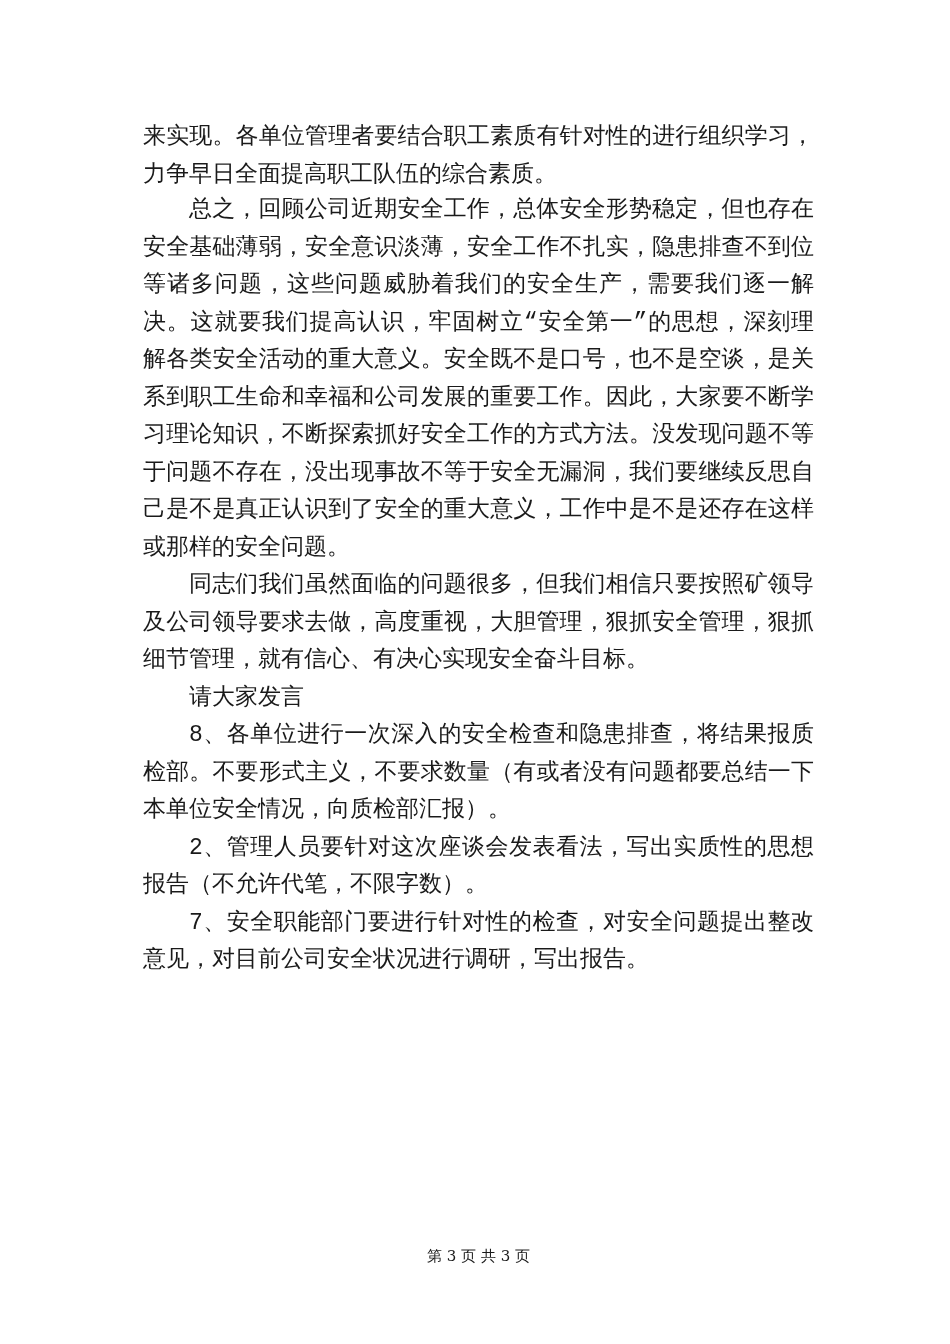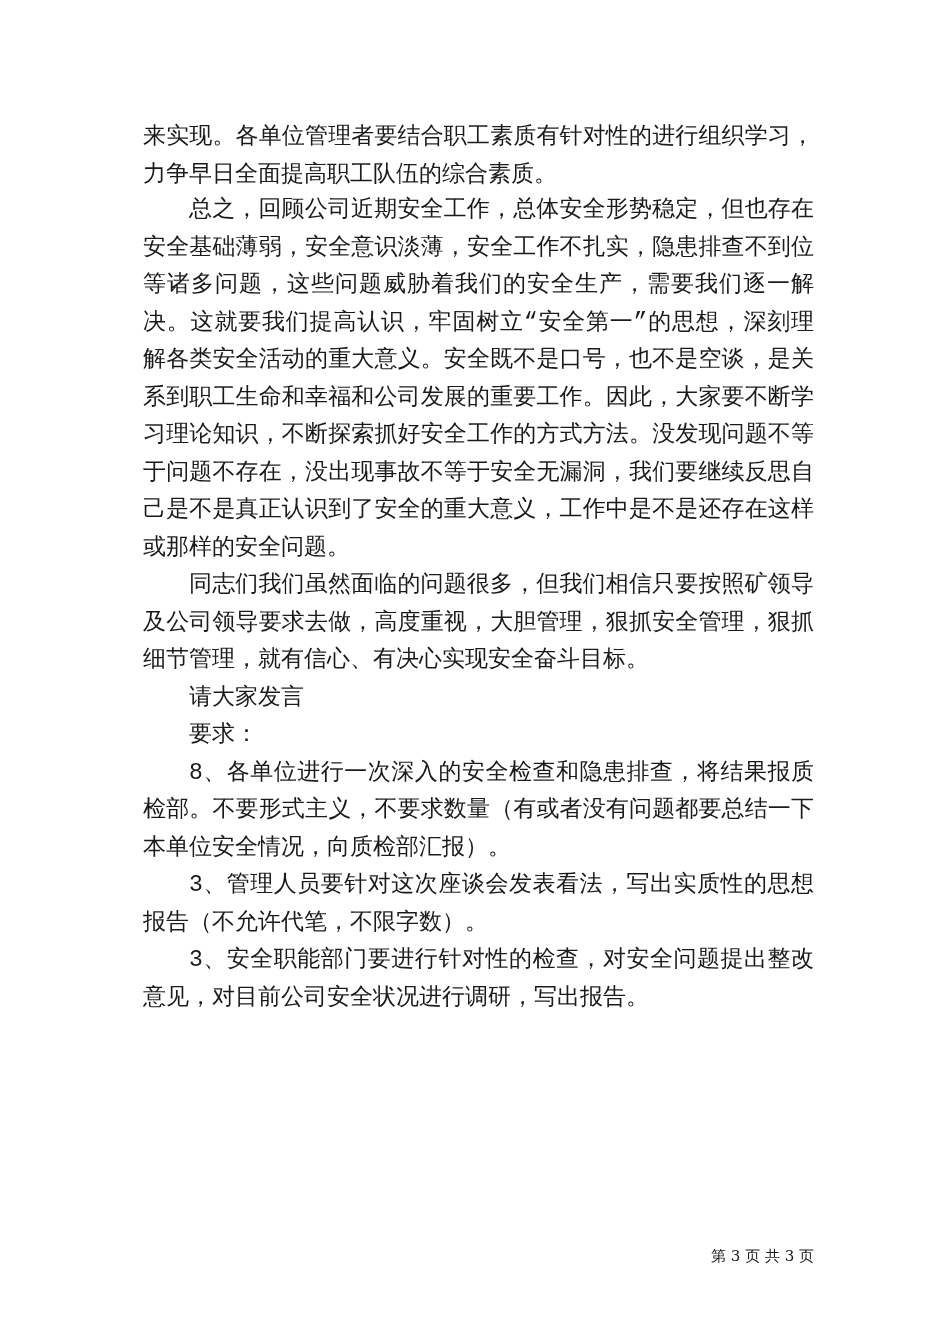--- a/index.html
+++ b/index.html
@@ -39,36 +39,35 @@
   }
   .doc-body p.indent {
     text-indent: 2em;
     font-family: Liberation Mono, monospace;
   }
   .page-footer {
     position: absolute;
     left: 143px;
     top: 1246px;
     width: 671px;
-    text-align: right;
+    text-align: center;
     font-size: 15px;
     line-height: 20px;
     color: #1a1a1a;
   }
 </style>
 </head>
 <body>
 
 <div class="page">
   <div class="doc-body">
       <p>来实现。各单位管理者要结合职工素质有针对性的进行组织学习，力争早日全面提高职工队伍的综合素质。</p>
       <p class="indent">总之，回顾公司近期安全工作，总体安全形势稳定，但也存在安全基础薄弱，安全意识淡薄，安全工作不扎实，隐患排查不到位等诸多问题，这些问题威胁着我们的安全生产，需要我们逐一解决。这就要我们提高认识，牢固树立“安全第一”的思想，深刻理解各类安全活动的重大意义。安全既不是口号，也不是空谈，是关系到职工生命和幸福和公司发展的重要工作。因此，大家要不断学习理论知识，不断探索抓好安全工作的方式方法。没发现问题不等于问题不存在，没出现事故不等于安全无漏洞，我们要继续反思自己是不是真正认识到了安全的重大意义，工作中是不是还存在这样或那样的安全问题。</p>
       <p class="indent">同志们我们虽然面临的问题很多，但我们相信只要按照矿领导及公司领导要求去做，高度重视，大胆管理，狠抓安全管理，狠抓细节管理，就有信心、有决心实现安全奋斗目标。</p>
       <p class="indent">请大家发言</p>
-      <p class="indent">要求：</p>
       <p class="indent">8、各单位进行一次深入的安全检查和隐患排查，将结果报质检部。不要形式主义，不要求数量（有或者没有问题都要总结一下本单位安全情况，向质检部汇报）。</p>
-      <p class="indent">3、管理人员要针对这次座谈会发表看法，写出实质性的思想报告（不允许代笔，不限字数）。</p>
-      <p class="indent">3、安全职能部门要进行针对性的检查，对安全问题提出整改意见，对目前公司安全状况进行调研，写出报告。</p>
+      <p class="indent">2、管理人员要针对这次座谈会发表看法，写出实质性的思想报告（不允许代笔，不限字数）。</p>
+      <p class="indent">7、安全职能部门要进行针对性的检查，对安全问题提出整改意见，对目前公司安全状况进行调研，写出报告。</p>
     </div>
   <div class="page-footer">
     <span>第 3 页 共 3 页</span>
   </div>
 </div>
 
 </body></html>

